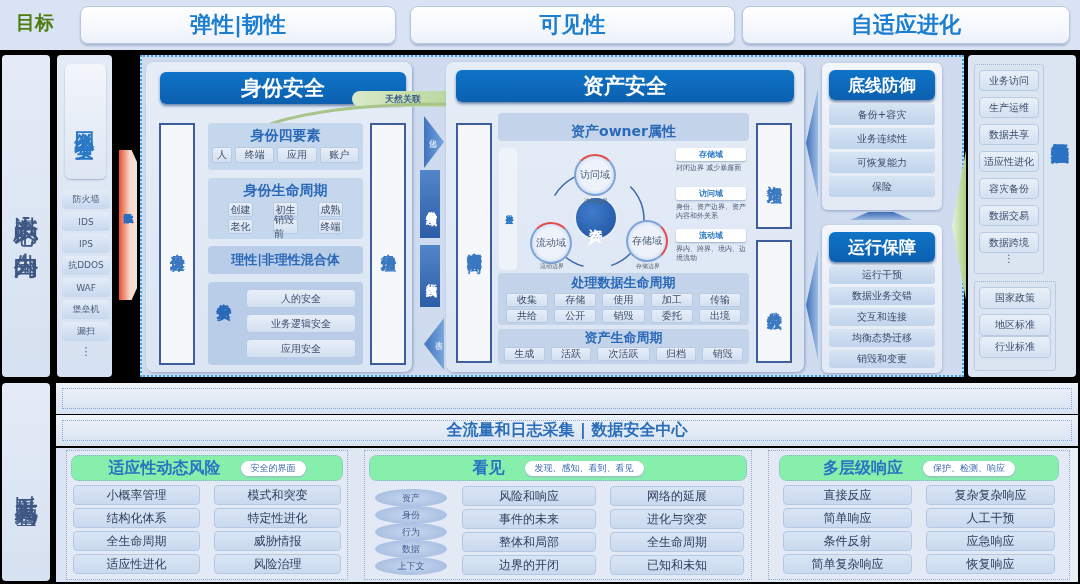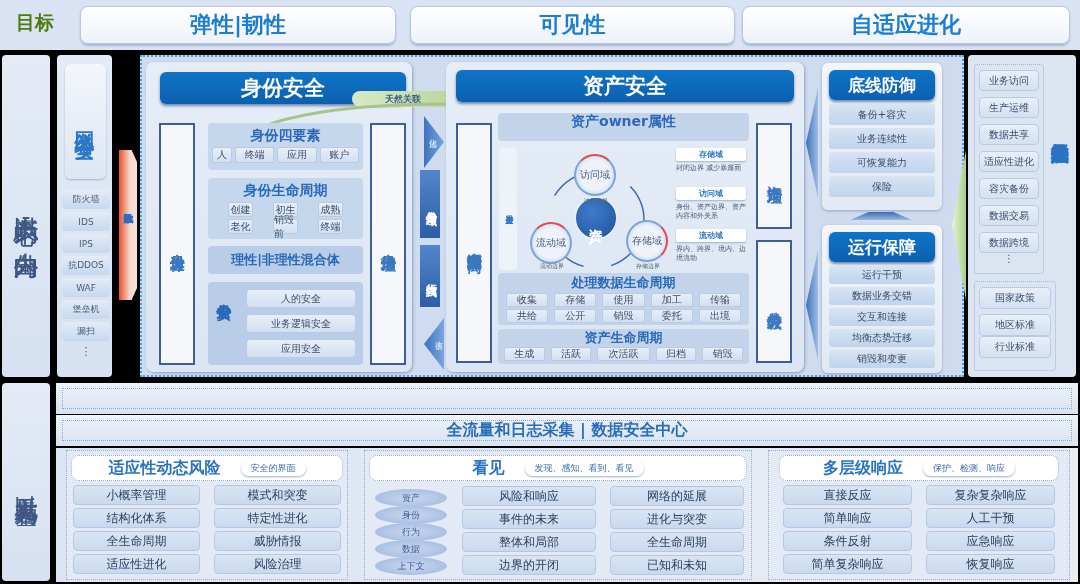--- a/index.html
+++ b/index.html
@@ -36,21 +36,21 @@
 .scene-grp{border:1px dotted #9fb4d3;border-radius:3px}
 .schip{height:21px;background:linear-gradient(180deg,#e8eff8,#d4e1f1);border:1px solid #b9cbe3;border-radius:4px;font-size:10px;color:#3c4d6b;display:flex;align-items:center;justify-content:center}
 .scene-title{left:1048px;top:130px;writing-mode:vertical-rl;text-orientation:upright;font-size:18px;font-weight:bold;color:#2b72c3;letter-spacing:0px}
 .bottom-left{left:2px;top:383px;width:48px;height:198px}
 .bottom-left span{font-size:24px;color:#3e5784;writing-mode:vertical-rl;text-orientation:upright}
 .wide-bar{left:56px;width:1022px;height:31px;background:linear-gradient(180deg,#eef3fa,#d7e2f1);display:flex;align-items:center;justify-content:center}
 .wide-bar .inner{position:absolute;left:6px;right:6px;top:5px;bottom:5px;border:1px dotted #8fa8d6}
 .wide-bar span{position:relative;font-size:16px;font-weight:bold;color:#2a6eb9}
 .bottom-area{left:56px;top:448px;width:1022px;height:134px;background:linear-gradient(90deg,#dbe4f2,#e9eef6)}
 .bgrp{border:1px dotted #93acd6;background:#e3eaf5}
-.bhead{border:1px dotted #93acd6;background:#ffffff;border-radius:8px;height:26px;display:flex;align-items:center;justify-content:center;gap:20px}
+.bhead{border:1px dotted #93acd6;background:#86efac;border-radius:8px;height:26px;display:flex;align-items:center;justify-content:center;gap:20px}
 .bhead .t{font-size:16px;font-weight:bold;color:#2a72c2}
 .pill{background:#fff;border-radius:10px;padding:1px 10px;font-size:9px;color:#3c68b3;box-shadow:0 1px 2px #9cb0cf}
 .bchip{height:20px;background:linear-gradient(180deg,#d9e5f4,#c9d9ee);border:1px solid #b4c8e4;border-radius:4px;font-size:12px;color:#2e3e5c;display:flex;align-items:center;justify-content:center}
 .oval{width:72px;height:18px;border-radius:50%;background:radial-gradient(ellipse at center,#c9d8ef,#9db6de);font-size:9px;color:#3c5a91;display:flex;align-items:center;justify-content:center}
 .circle{border-radius:50%;display:flex;align-items:center;justify-content:center}
 .domain-c{width:42px;height:42px;background:radial-gradient(circle,#eef3fb 55%,#a8c2e6);border:2px solid #7da4d8;font-size:10px;color:#4a5c7a}
 .tag{height:13px;background:#fff;border-radius:2px;box-shadow:0 1px 2px #9cb0cf;font-size:8px;font-weight:bold;color:#2a78c6;display:flex;align-items:center;justify-content:center}
 .desc{font-size:7px;color:#4b5b76;line-height:9px}
 </style>
 </head>
@@ -150,21 +150,21 @@
 <div class="abs frame-col" style="left:456px;top:123px;width:36px;height:240px">
     <span>安全逻辑隔离</span>
   </div>
 <div class="abs frame-col" style="left:756px;top:123px;width:36px;height:106px">
     <span>资产治理</span>
   </div>
 <div class="abs frame-col" style="left:756px;top:240px;width:36px;height:123px">
     <span>分类分级</span>
   </div>
 
-<div class="abs block" style="left:498px;top:113px;width:251px;height:28px;display:flex;align-items:flex-start;justify-content:center;background:#c3d3ea">
+<div class="abs block" style="left:498px;top:113px;width:251px;height:28px;display:flex;align-items:flex-end;justify-content:center;background:#c3d3ea">
   <span class="block-title" style="font-size:14px">资产owner属性</span>
 </div>
 
 <div class="abs" style="left:499px;top:148px;width:18px;height:122px;background:#eef3fa;border-radius:4px;display:flex;align-items:center;justify-content:center">
   <span style="writing-mode:vertical-rl;text-orientation:upright;font-size:8px;font-weight:bold;color:#2a78c6">资产边界</span>
 </div>
 
 <svg class="abs" style="left:528px;top:150px" width="140" height="120">
   <circle cx="68" cy="70" r="48" fill="none" stroke="#3d6aa9" stroke-width="1.5" stroke-dasharray="60 28"></circle>
 </svg>

